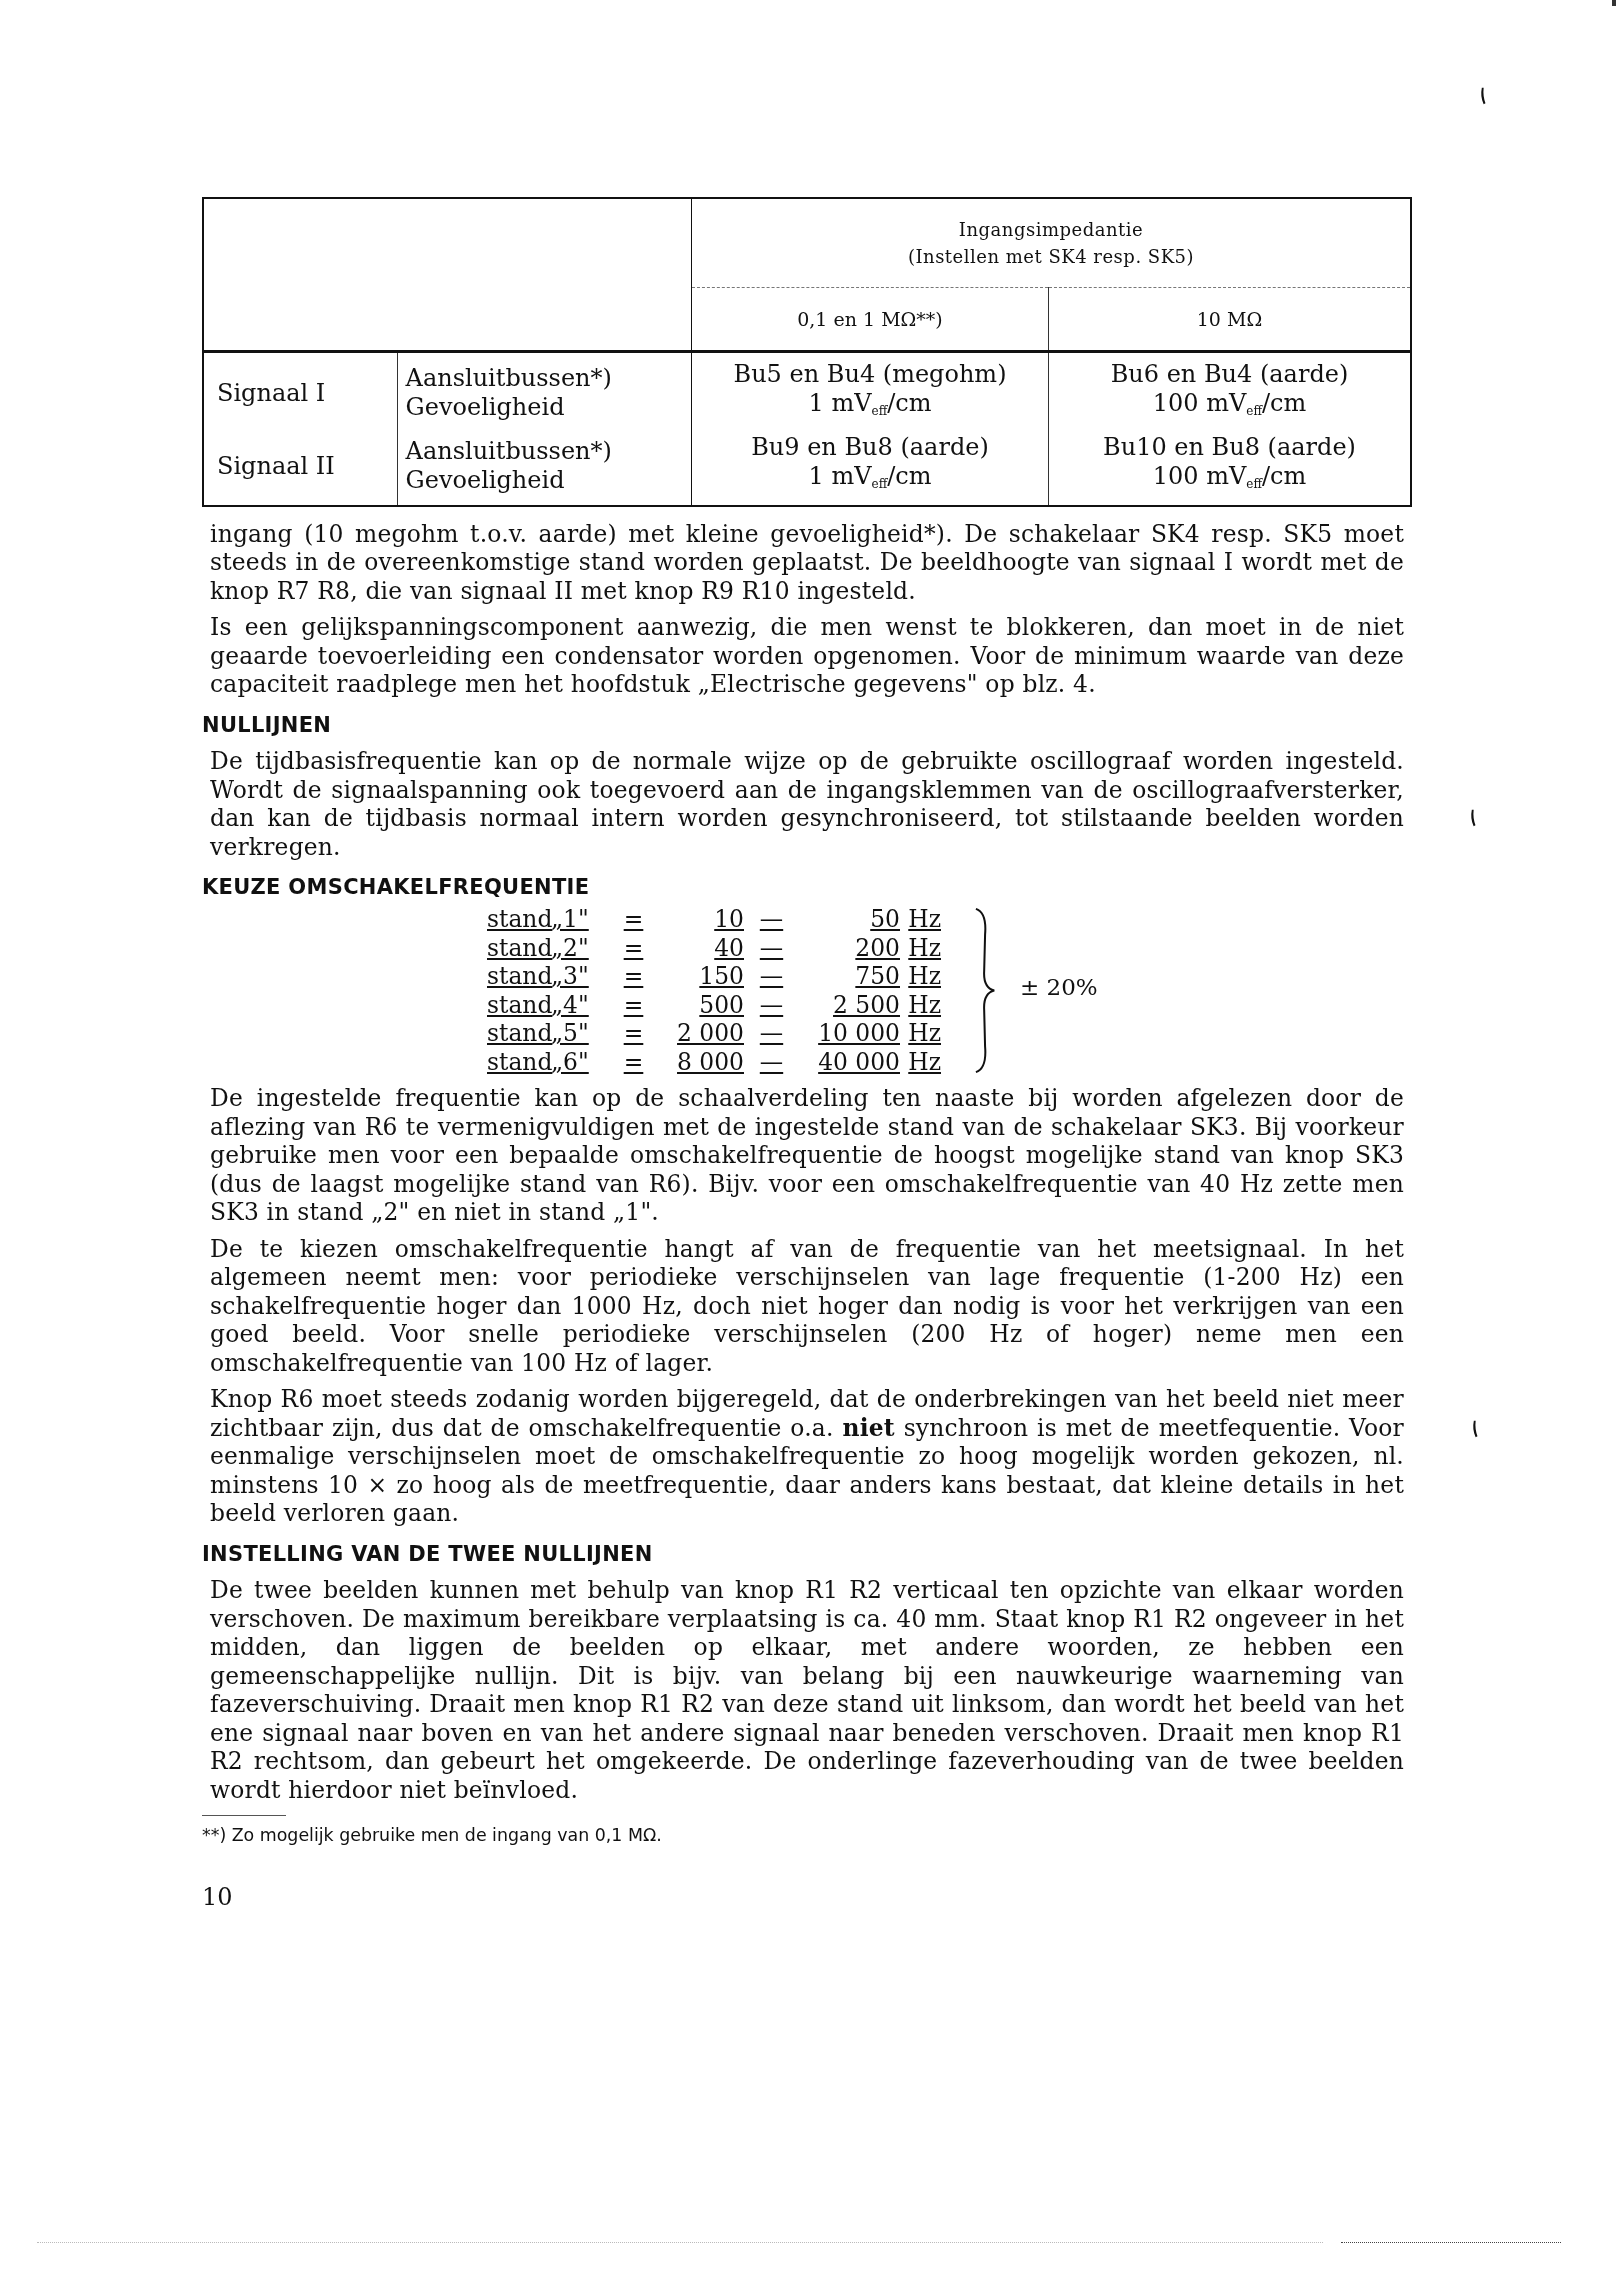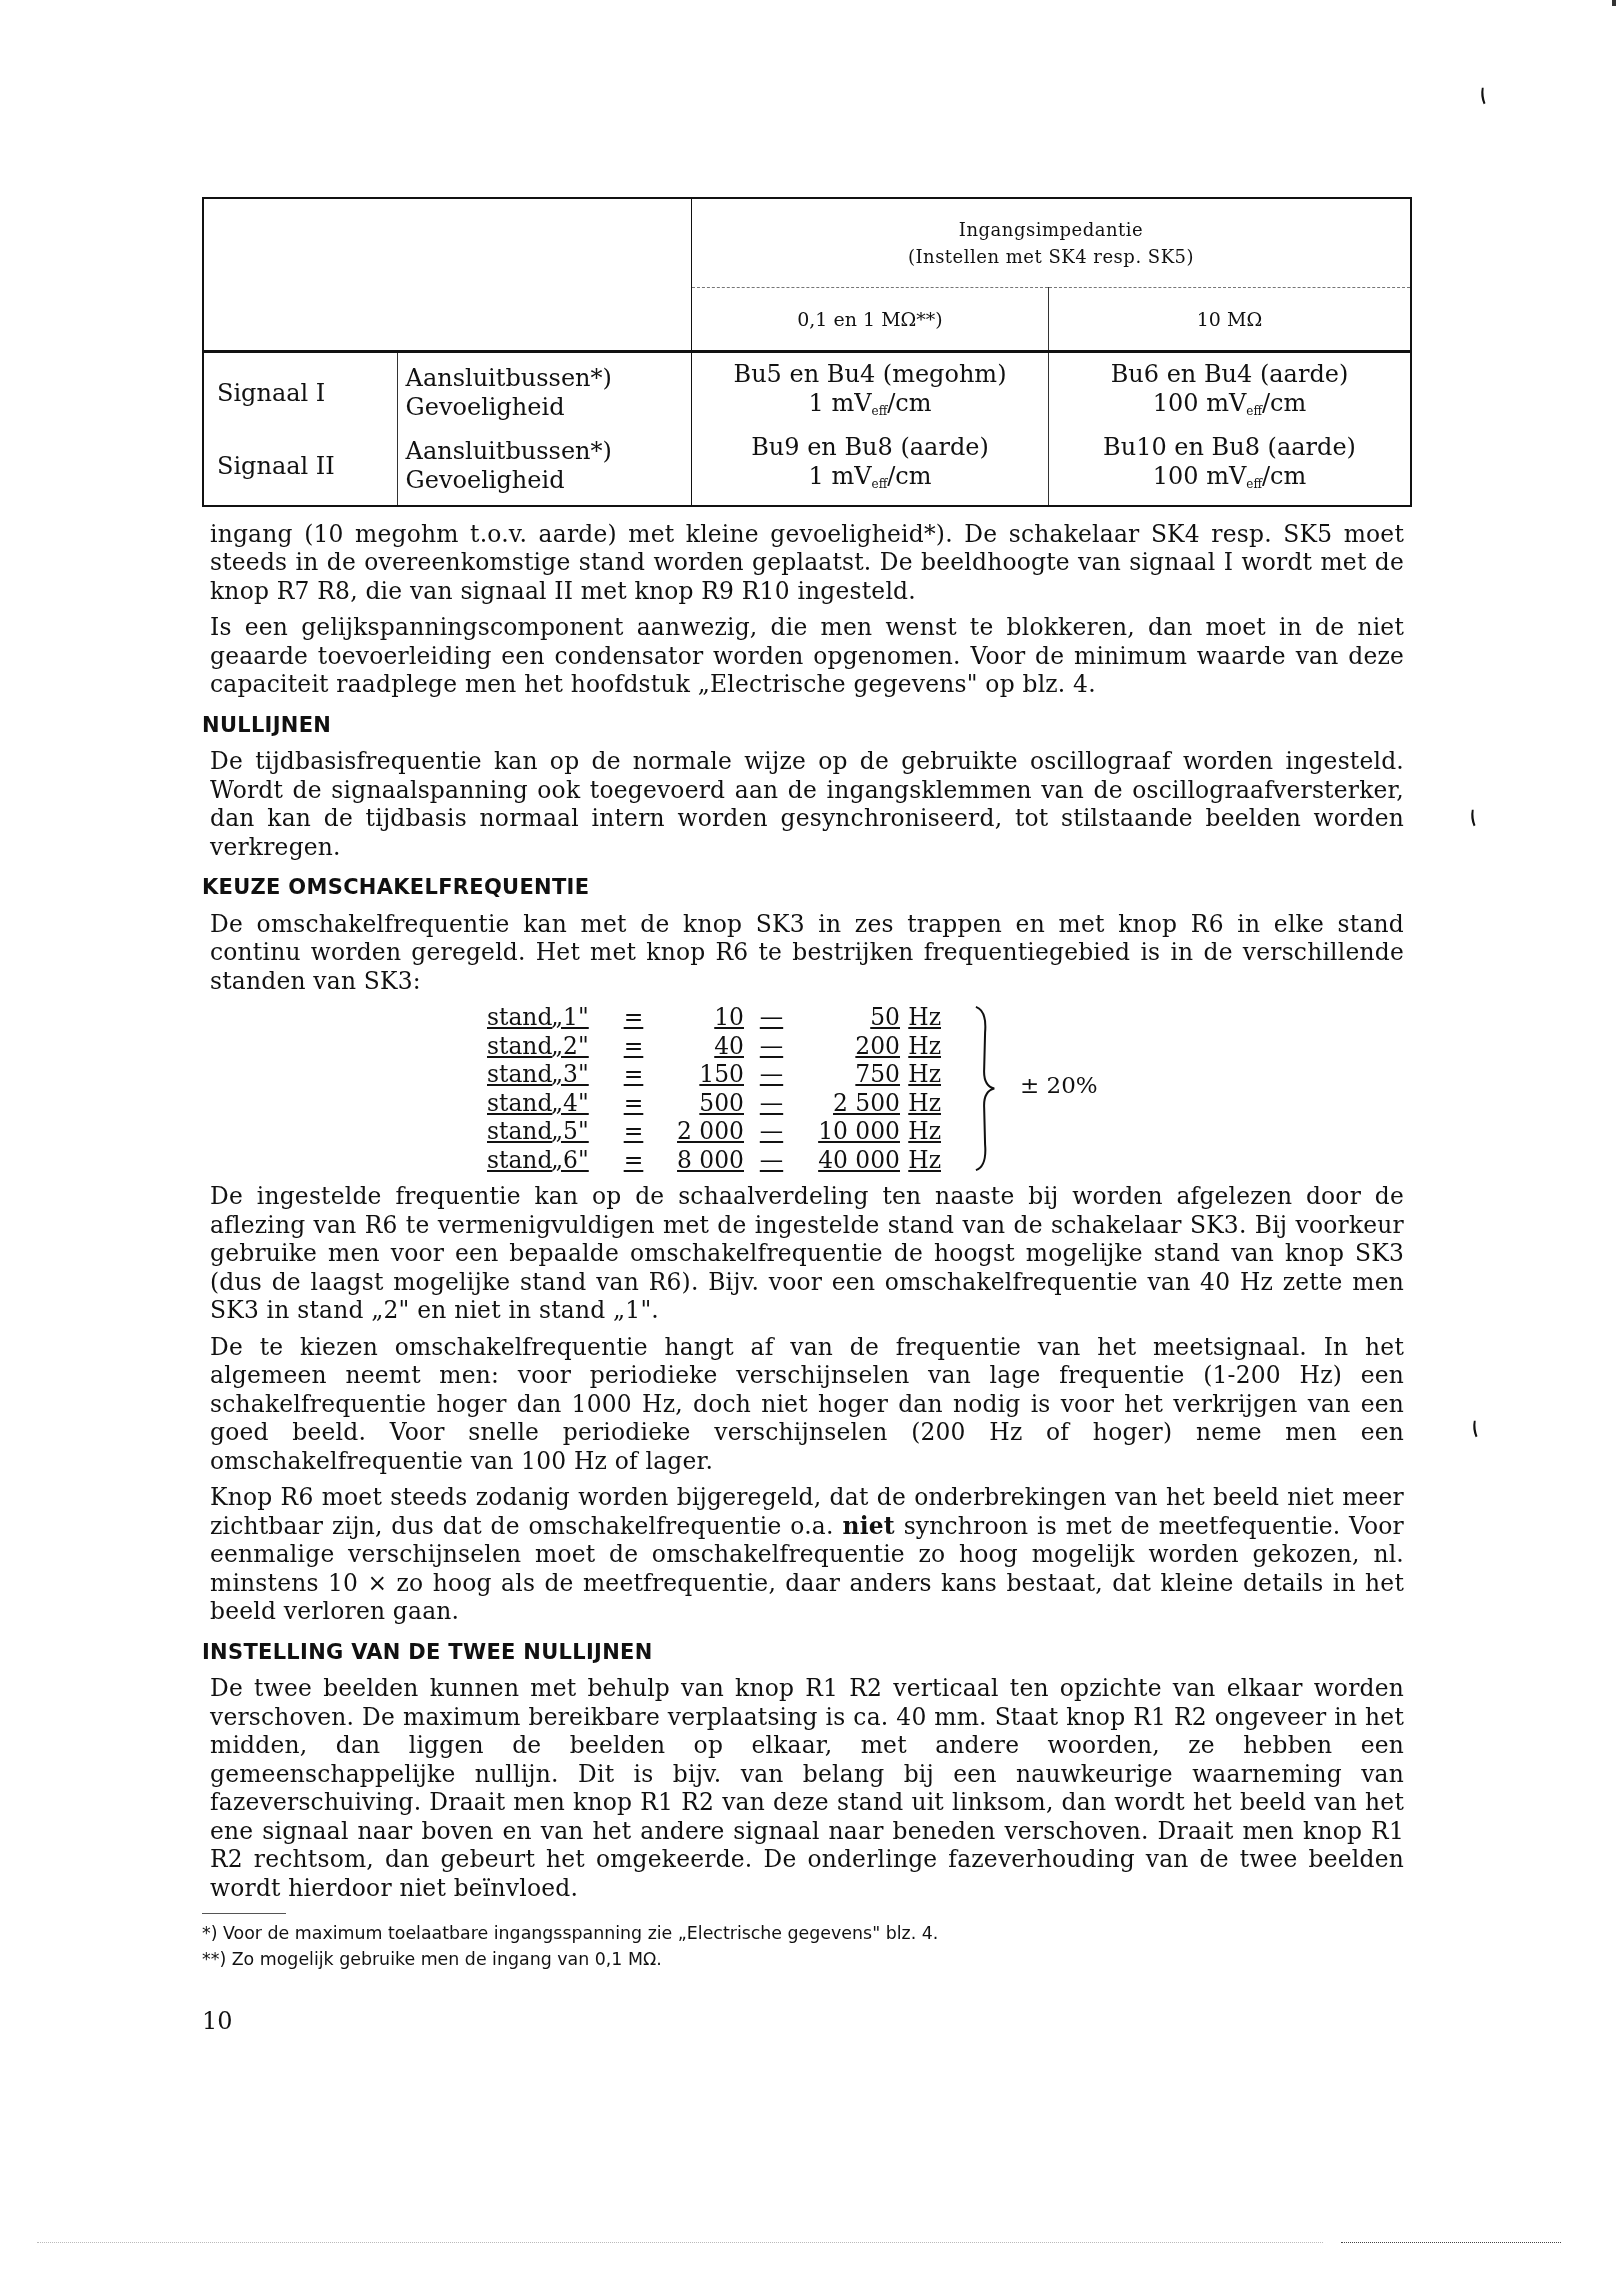--- a/index.html
+++ b/index.html
@@ -124,21 +124,20 @@
   </tbody>
     </table>
 
   <p class="para intro">ingang (10 megohm t.o.v. aarde) met kleine gevoeligheid*). De schakelaar SK4 resp. SK5 moet steeds in de overeenkomstige stand worden geplaatst. De beeldhoogte van signaal I wordt met de knop R7 R8, die van signaal II met knop R9 R10 ingesteld.</p>
   <p class="para">Is een gelijkspanningscomponent aanwezig, die men wenst te blokkeren, dan moet in de niet geaarde toevoerleiding een condensator worden opgenomen. Voor de minimum waarde van deze capaciteit raadplege men het hoofdstuk „Electrische gegevens" op blz. 4.</p>
 
   <h2 class="heading">NULLIJNEN</h2>
   <p class="para">De tijdbasisfrequentie kan op de normale wijze op de gebruikte oscillograaf worden ingesteld. Wordt de signaalspanning ook toegevoerd aan de ingangsklemmen van de oscillograafversterker, dan kan de tijdbasis normaal intern worden gesynchroniseerd, tot stilstaande beelden worden verkregen.</p>
 
   <h2 class="heading">KEUZE OMSCHAKELFREQUENTIE</h2>
-  <p class="para">De omschakelfrequentie kan met de knop SK3 in zes trappen en met knop R6 in elke stand continu worden geregeld. Het met knop R6 te bestrijken frequentiegebied is in de verschillende standen van SK3:</p>
 
   <div class="freq-block">
     <div id="freq-rows">
         <div class="freq-row"><span class="c-stand">stand</span><span class="c-pos">„1"</span><span class="c-eq">=</span><span class="c-lo">10</span><span class="c-dash">—</span><span class="c-hi">50</span><span class="c-unit">Hz</span></div>
         <div class="freq-row"><span class="c-stand">stand</span><span class="c-pos">„2"</span><span class="c-eq">=</span><span class="c-lo">40</span><span class="c-dash">—</span><span class="c-hi">200</span><span class="c-unit">Hz</span></div>
         <div class="freq-row"><span class="c-stand">stand</span><span class="c-pos">„3"</span><span class="c-eq">=</span><span class="c-lo">150</span><span class="c-dash">—</span><span class="c-hi">750</span><span class="c-unit">Hz</span></div>
         <div class="freq-row"><span class="c-stand">stand</span><span class="c-pos">„4"</span><span class="c-eq">=</span><span class="c-lo">500</span><span class="c-dash">—</span><span class="c-hi">2 500</span><span class="c-unit">Hz</span></div>
         <div class="freq-row"><span class="c-stand">stand</span><span class="c-pos">„5"</span><span class="c-eq">=</span><span class="c-lo">2 000</span><span class="c-dash">—</span><span class="c-hi">10 000</span><span class="c-unit">Hz</span></div>
         <div class="freq-row"><span class="c-stand">stand</span><span class="c-pos">„6"</span><span class="c-eq">=</span><span class="c-lo">8 000</span><span class="c-dash">—</span><span class="c-hi">40 000</span><span class="c-unit">Hz</span></div>
       </div>
@@ -149,21 +148,20 @@
   </div>
 
   <p class="para">De ingestelde frequentie kan op de schaalverdeling ten naaste bij worden afgelezen door de aflezing van R6 te vermenigvuldigen met de ingestelde stand van de schakelaar SK3. Bij voorkeur gebruike men voor een bepaalde omschakelfrequentie de hoogst mogelijke stand van knop SK3 (dus de laagst mogelijke stand van R6). Bijv. voor een omschakelfrequentie van 40 Hz zette men SK3 in stand „2" en niet in stand „1".</p>
   <p class="para">De te kiezen omschakelfrequentie hangt af van de frequentie van het meetsignaal. In het algemeen neemt men: voor periodieke verschijnselen van lage frequentie (1-200 Hz) een schakelfrequentie hoger dan 1000 Hz, doch niet hoger dan nodig is voor het verkrijgen van een goed beeld. Voor snelle periodieke verschijnselen (200 Hz of hoger) neme men een omschakelfrequentie van 100 Hz of lager.</p>
   <p class="para"><span>Knop R6 moet steeds zodanig worden bijgeregeld, dat de onderbrekingen van het beeld niet meer zichtbaar zijn, dus dat de omschakelfrequentie o.a. </span><b>niet</b><span> synchroon is met de meetfequentie. Voor eenmalige verschijnselen moet de omschakelfrequentie zo hoog mogelijk worden gekozen, nl. minstens 10 × zo hoog als de meetfrequentie, daar anders kans bestaat, dat kleine details in het beeld verloren gaan.</span></p>
 
   <h2 class="heading">INSTELLING VAN DE TWEE NULLIJNEN</h2>
   <p class="para">De twee beelden kunnen met behulp van knop R1 R2 verticaal ten opzichte van elkaar worden verschoven. De maximum bereikbare verplaatsing is ca. 40 mm. Staat knop R1 R2 ongeveer in het midden, dan liggen de beelden op elkaar, met andere woorden, ze hebben een gemeenschappelijke nullijn. Dit is bijv. van belang bij een nauwkeurige waarneming van fazeverschuiving. Draait men knop R1 R2 van deze stand uit linksom, dan wordt het beeld van het ene signaal naar boven en van het andere signaal naar beneden verschoven. Draait men knop R1 R2 rechtsom, dan gebeurt het omgekeerde. De onderlinge fazeverhouding van de twee beelden wordt hierdoor niet beïnvloed.</p>
 
   <div class="fn-rule"></div>
-  <p class="footnote">*) Voor de maximum toelaatbare ingangsspanning zie „Electrische gegevens" blz. 4.</p>
   <p class="footnote">**) Zo mogelijk gebruike men de ingang van 0,1 MΩ.</p>
 
   <div class="page-num">10</div>
 </div>
 
 <div class="scan-line2"></div>
 <div class="scan-line"></div>
 
 
 </body></html>

